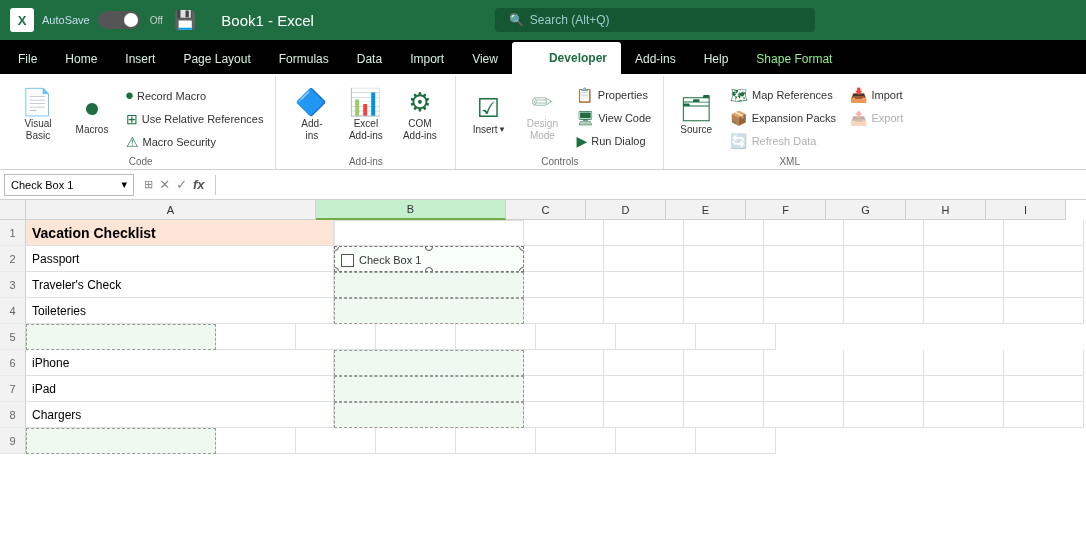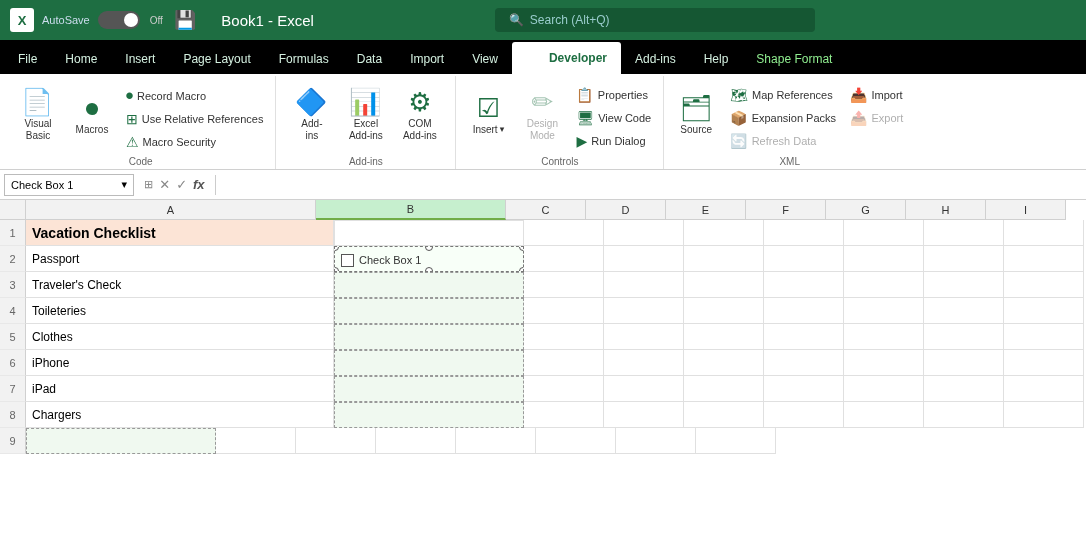--- a/index.html
+++ b/index.html
@@ -430,21 +430,20 @@
     <div class="cell col-other"></div>
     <div class="cell col-other"></div>
     <div class="cell col-other"></div>
     <div class="cell col-other"></div>
     <div class="cell col-other"></div>
     <div class="cell col-other"></div>
   </div>
 
   <div class="sheet-row">
     <div class="row-num">5</div>
-    <div class="cell col-a">Clothes</div>
     <div class="cell col-b"></div>
     <div class="cell col-c"></div>
     <div class="cell col-other"></div>
     <div class="cell col-other"></div>
     <div class="cell col-other"></div>
     <div class="cell col-other"></div>
     <div class="cell col-other"></div>
     <div class="cell col-other"></div>
   </div>
 

